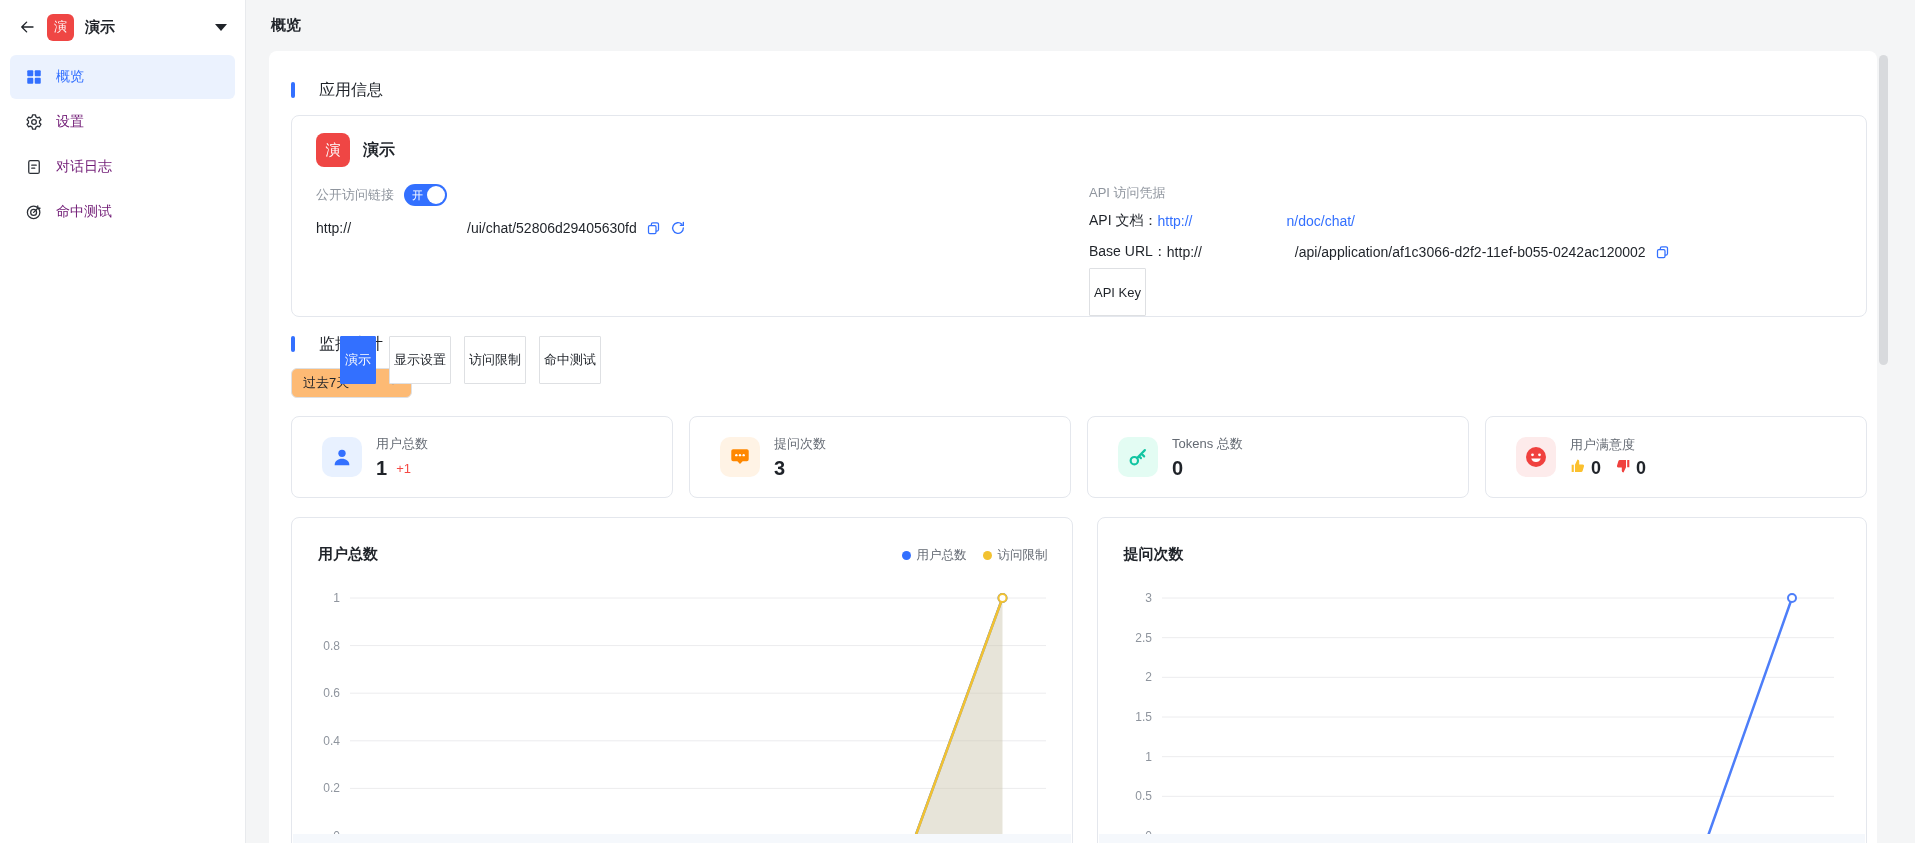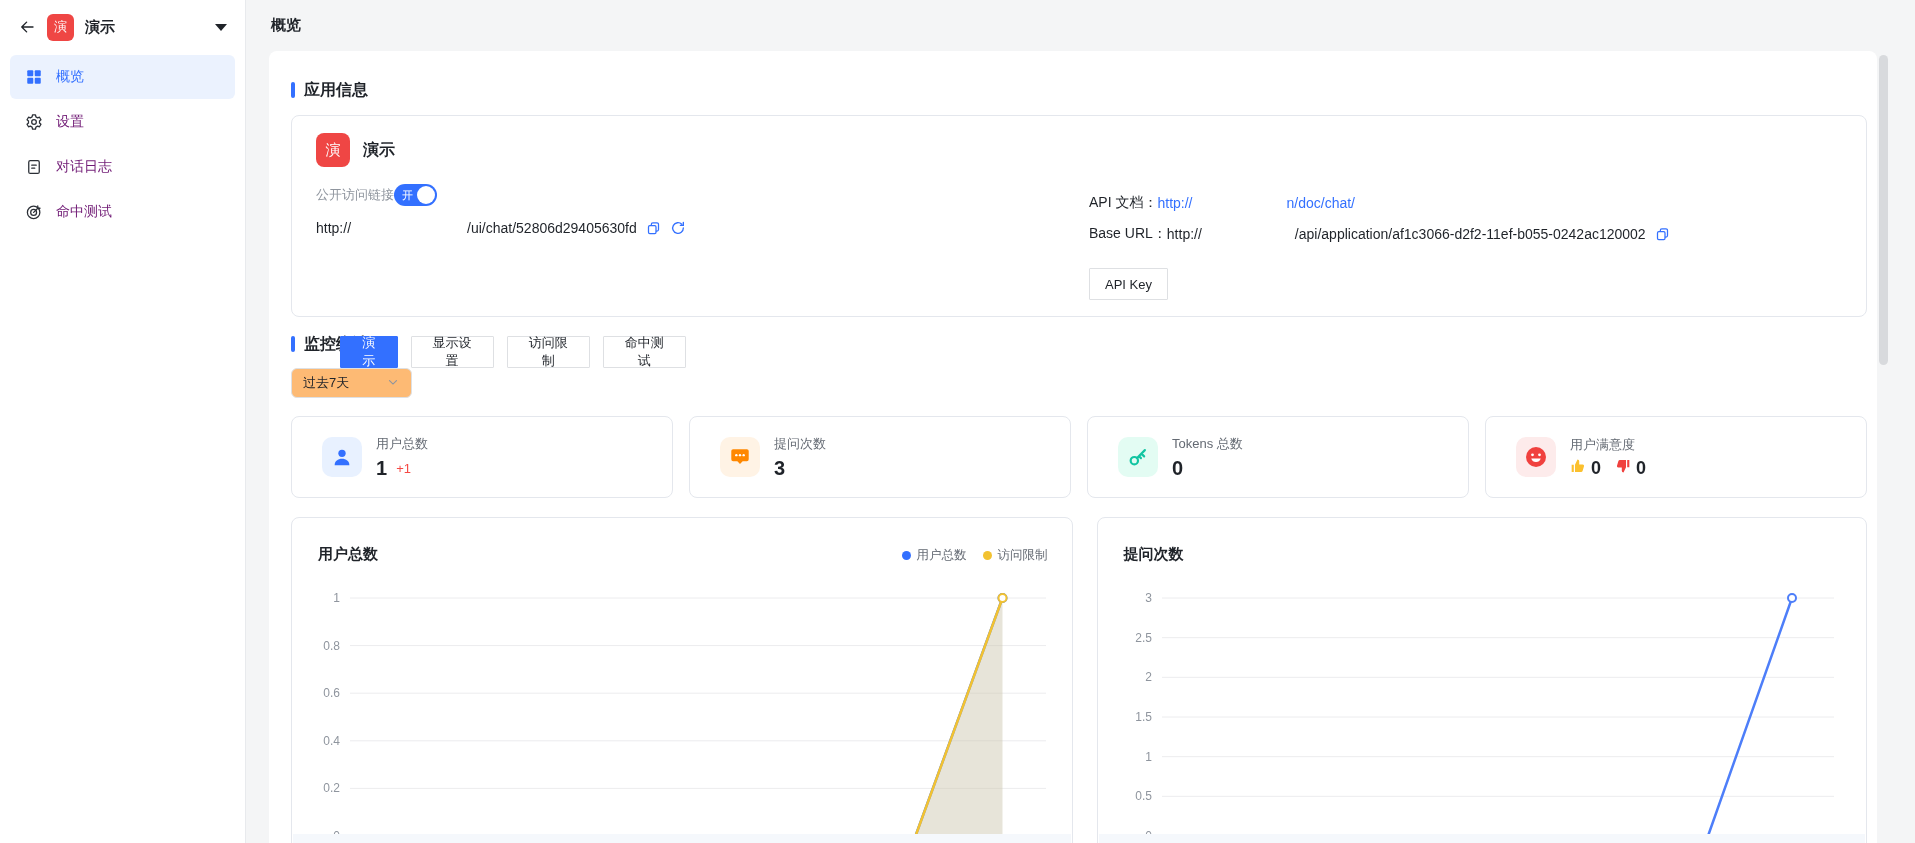--- a/index.html
+++ b/index.html
@@ -17,39 +17,39 @@
   .menu-item{height:44px;display:flex;align-items:center;gap:13px;padding:0 15px;border-radius:6px;font-size:14px;margin-bottom:1px;cursor:pointer;color:#701a75}
   .menu-item.selected{background:#ebf2fe;color:#3370ff}
   .menu-item .mi-icon{display:flex;align-items:center}
 
   
   .main{flex:1;position:relative}
   .main-header{height:51px;display:flex;align-items:center;padding-left:25px;font-weight:bold;font-size:15px}
   .panel{position:absolute;top:51px;left:23px;right:38px;bottom:-20px;background:#fff;border-radius:8px 8px 0 0;padding:28px 10px 0 22px}
   .scroll-thumb{position:absolute;top:55px;right:27px;width:9px;height:310px;border-radius:5px;background:#d8dadd;cursor:pointer}
 
-  .section-head{display:flex;align-items:center;gap:9px;font-size:16px;font-weight:bold;height:22px}
+  .section-head{display:flex;align-items:center;gap:24px;font-size:16px;font-weight:normal;height:22px}
   .section-bar{width:4px;height:16px;border-radius:2px;background:#3370ff}
 
   
   .info-card{position:relative;margin-top:14px;height:202px;border:1px solid #e4e7ed;border-radius:8px;background:#fff}
   .app-row{position:absolute;top:17px;left:24px;display:flex;align-items:center;gap:13px}
   .avatar.lg{width:34px;height:34px;border-radius:8px;font-size:15px}
   .app-name{font-size:16px;font-weight:bold}
   .col-left{position:absolute;left:24px;top:68px}
-  .link-label-row{display:flex;align-items:center;gap:0;color:#8f959e;font-size:13px}
+  .link-label-row{display:flex;align-items:center;gap:10px;color:#8f959e;font-size:13px}
   .toggle{width:43px;height:22px;border-radius:11px;background:#3370ff;position:relative;color:#fff;font-size:11px;display:flex;align-items:center;padding-left:8px;cursor:pointer}
   .toggle-knob{position:absolute;right:2px;top:2px;width:18px;height:18px;border-radius:50%;background:#fff}
   .url-row{margin-top:14px;display:flex;align-items:center;font-size:14px}
   .gap-public{display:inline-block;width:116px}
   .gap-doc{display:inline-block;width:94px}
   .gap-base{display:inline-block;width:93px}
   .icon-btn{display:flex;align-items:center;cursor:pointer;margin-left:9px}
   .btn-row{position:absolute;left:24px;top:152px;display:flex;gap:13px}
-  .btn{height:32px;padding:0 15px;border-radius:1px;border:1px solid #dee0e3;background:#fff;font-size:13px;display:flex;align-items:center;cursor:pointer;color:#1f2329}
+  .btn{height:48px;padding:0 4px;border-radius:1px;border:1px solid #dee0e3;background:#fff;font-size:13px;display:flex;align-items:center;cursor:pointer;color:#1f2329}
   .btn.primary{background:#3370ff;border-color:#3370ff;color:#fff}
   .col-right{position:absolute;left:797px;top:68px;font-size:14px}
   .cred-label{color:#8f959e;font-size:13px}
   .cred-row{margin-top:10px;display:flex;align-items:center}
   .cred-row.tight{margin-top:13px}
   .link{color:#3370ff;cursor:pointer}
   .apikey-btn{position:absolute;left:797px;top:152px}
 
   
   .mt-section{margin-top:16px}
@@ -176,20 +176,21 @@
         </div>
         <div class="btn-row">
           <button class="btn primary">演示</button>
           <button class="btn">显示设置</button>
           <button class="btn">访问限制</button>
           <button class="btn">命中测试</button>
         </div>
       </div>
 
       <div class="col-right">
+        <div class="cred-label">API 访问凭据</div>
         <div class="cred-row">
           <span>API 文档：</span>
           <span class="link">http://</span>
           <span class="gap-doc"></span>
           <span class="link">n/doc/chat/</span>
         </div>
         <div class="cred-row tight">
           <span>Base URL：</span>
           <span>http://</span>
           <span class="gap-base"></span>

